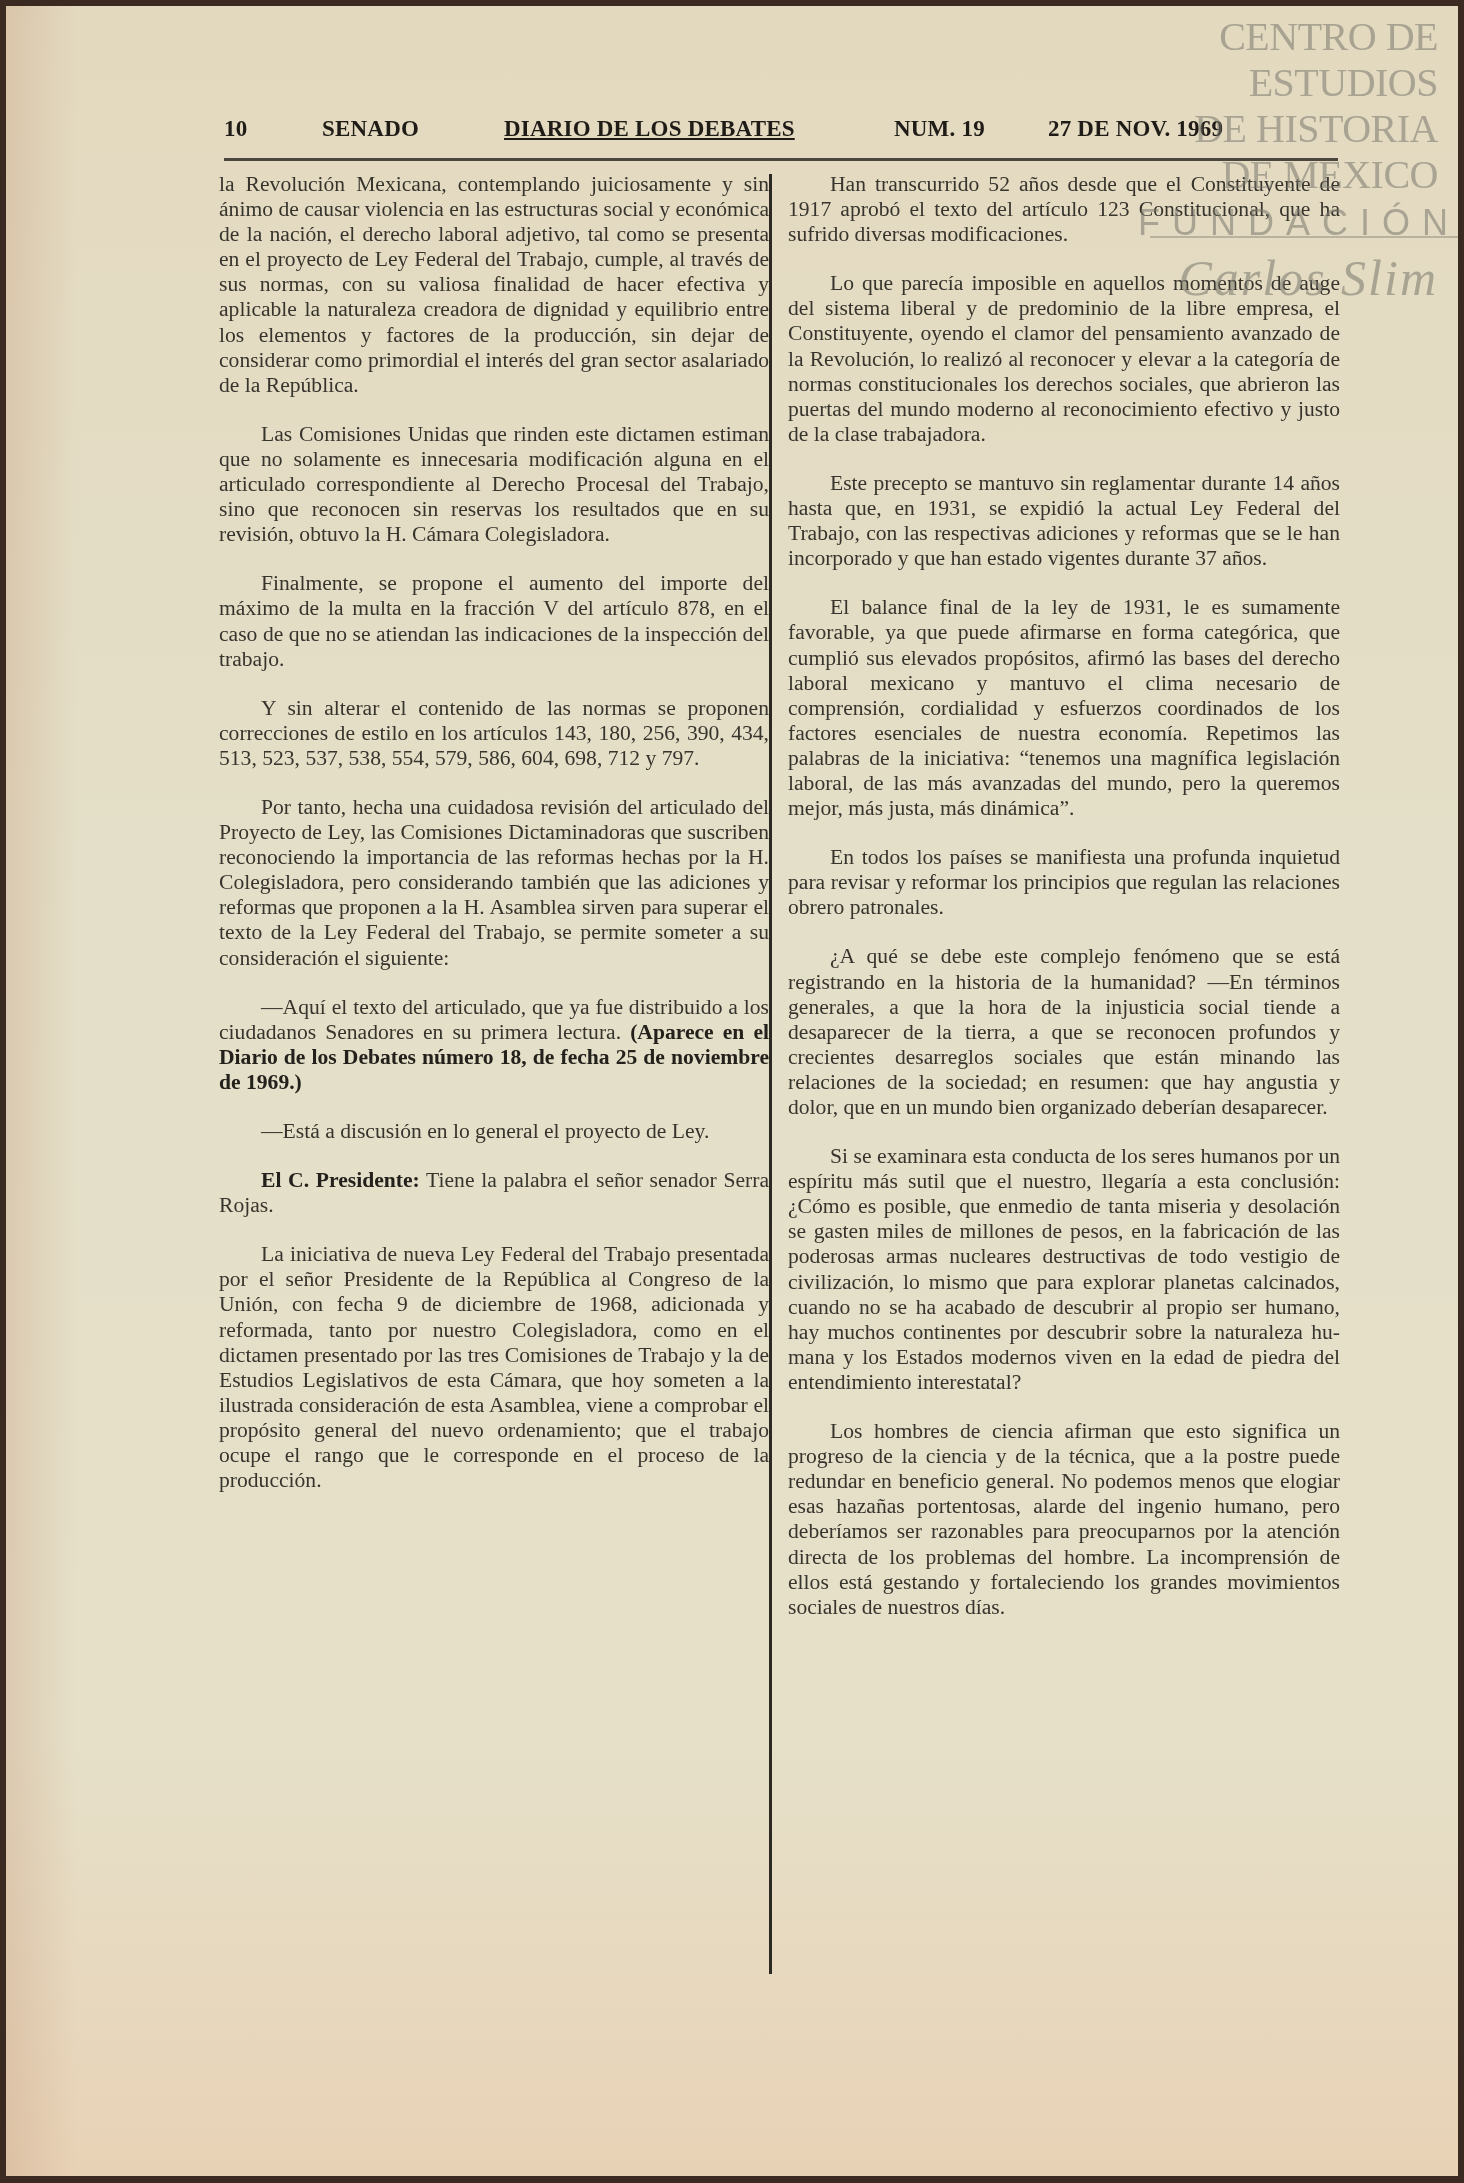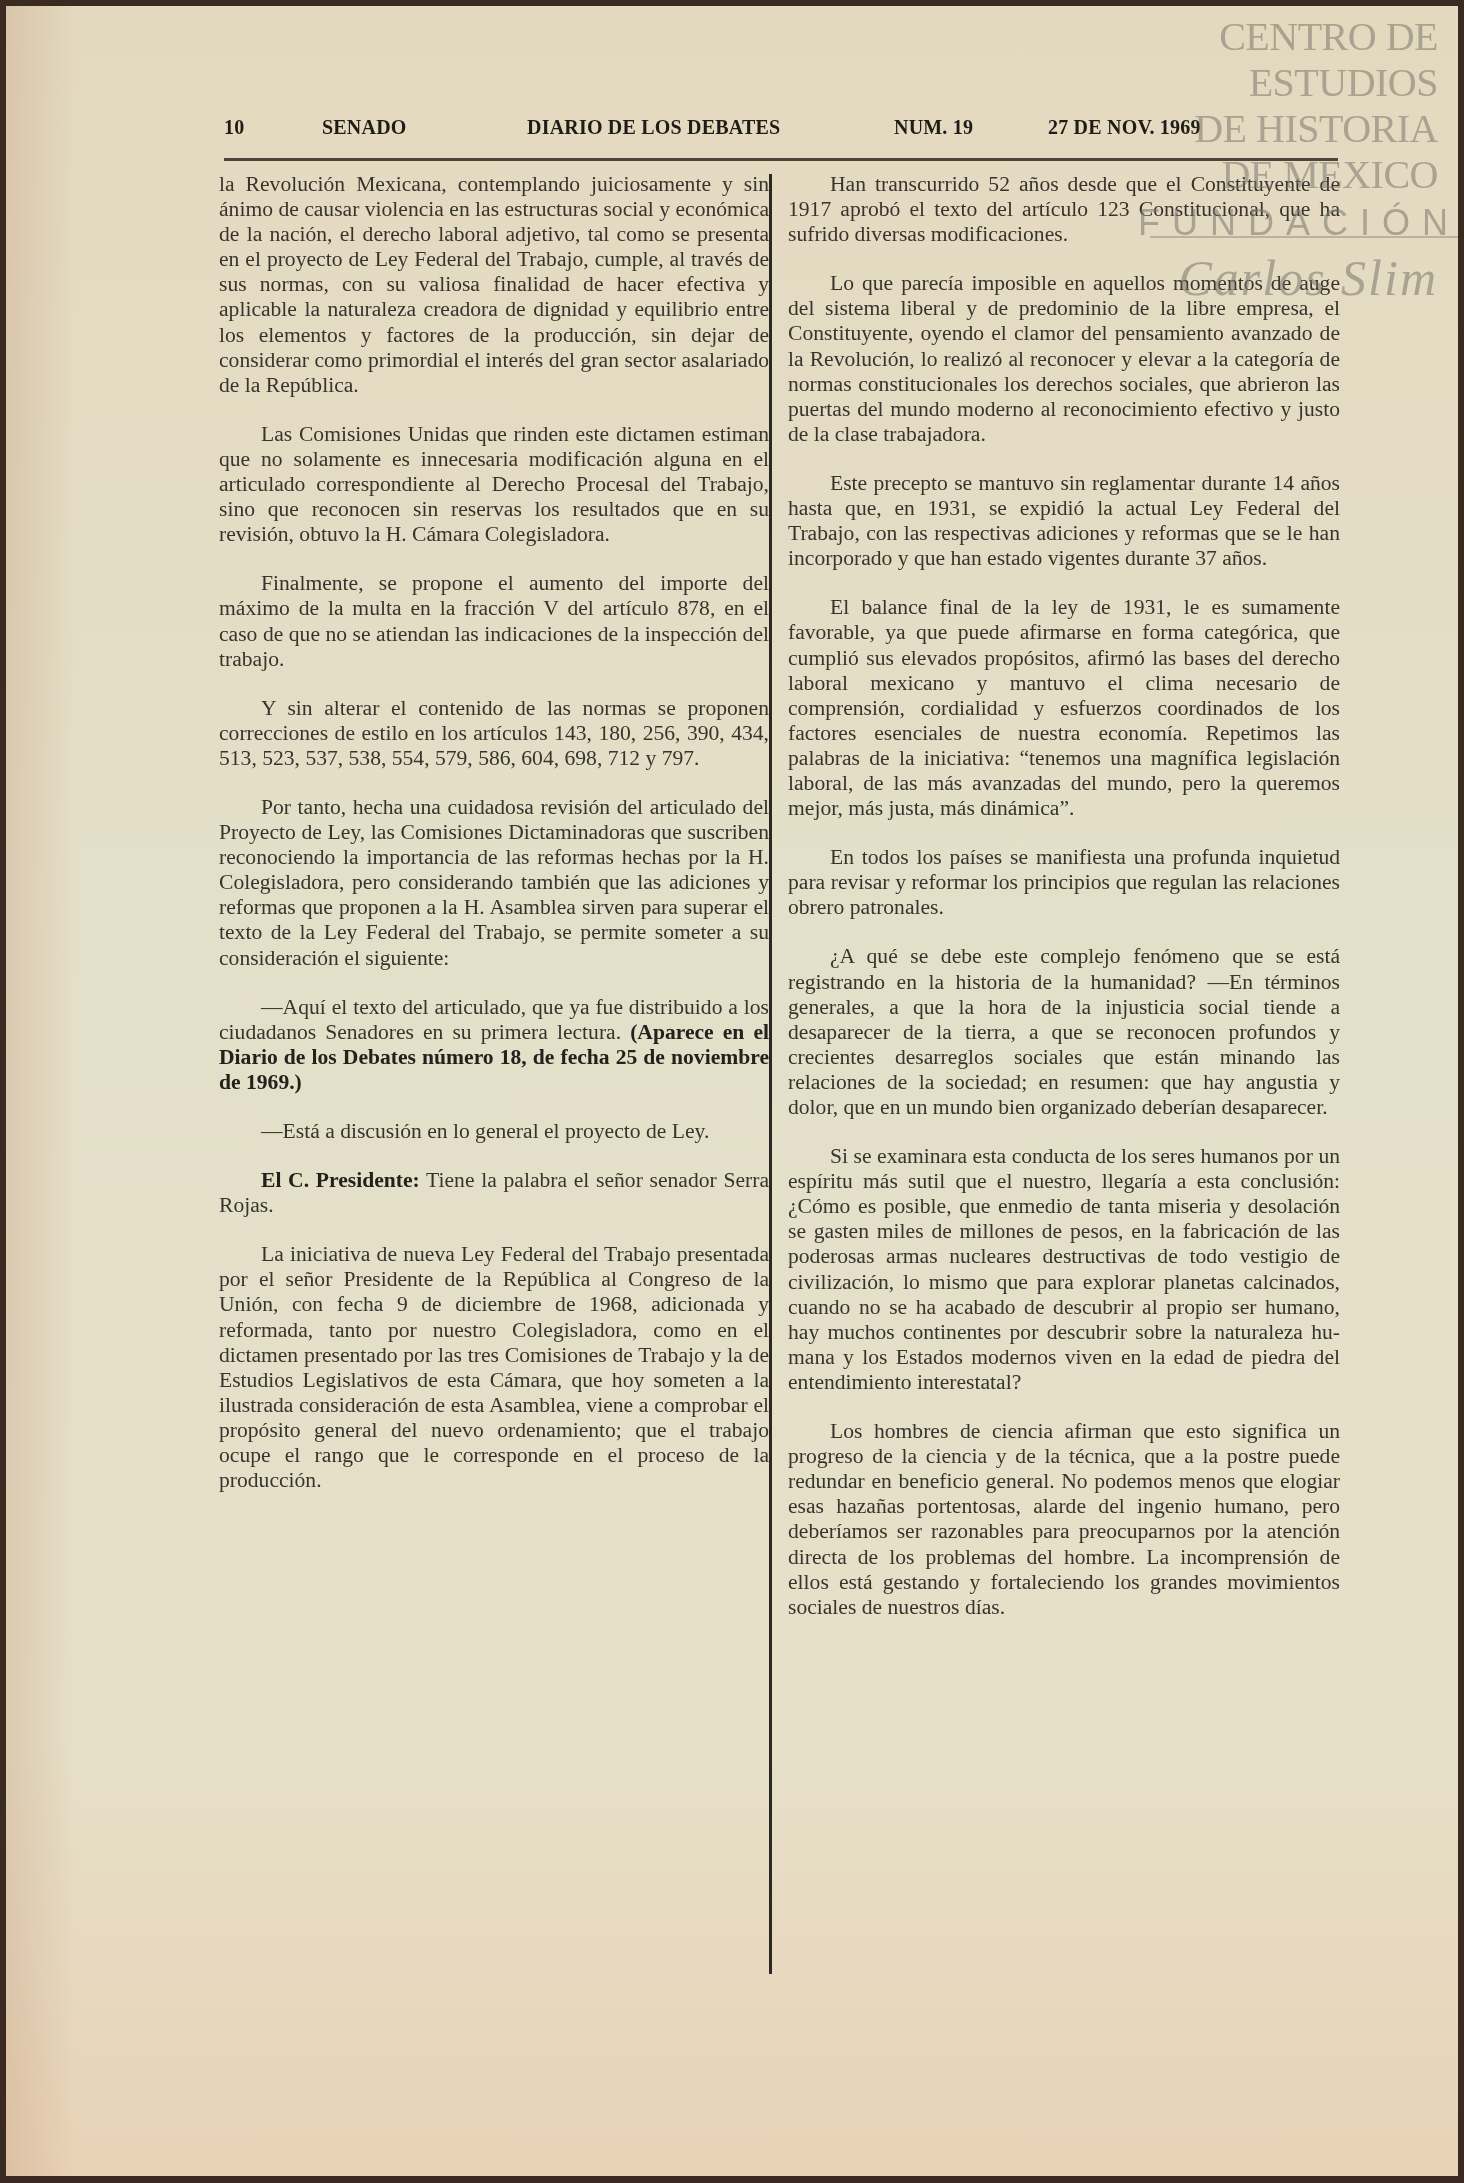--- a/index.html
+++ b/index.html
@@ -11,27 +11,27 @@
   .page {
     position: absolute; left: 6px; top: 6px; width: 1452px; height: 2170px;
     background: linear-gradient(180deg, #e3d9bf 0%, #e4dfc8 40%, #e6e0c9 80%, #e8d2b6 100%);
   }
   .page::before {
     content: ""; position: absolute; left: 0; top: 0; bottom: 0; width: 70px;
     background: linear-gradient(90deg, rgba(200,160,130,0.35), rgba(200,160,130,0));
   }
   .header {
     position: absolute; left: 212px; top: 110px; width: 1118px; height: 30px;
-    font-family: "Liberation Serif", serif; font-weight: bold; font-size: 20px;
+    font-family: "Liberation Serif", serif; font-weight: bold; font-size: 23px;
     color: #1f1c17; letter-spacing: 0.2px;
   }
   .header span { position: absolute; top: 0; white-space: nowrap; }
   .header .h-page { left: 6px; }
   .header .h-senado { left: 104px; }
-  .header .h-diario { left: 309px; }
+  .header .h-diario { left: 286px; text-decoration: underline; }
   .header .h-num { left: 676px; }
   .header .h-date { left: 830px; }
   .header-rule {
     position: absolute; left: 218px; top: 152px; width: 1114px; height: 3px;
     background: #4b463d;
   }
   .col-divider {
     position: absolute; left: 763px; top: 168px; width: 3px; height: 1800px;
     background: #2c2822;
   }

